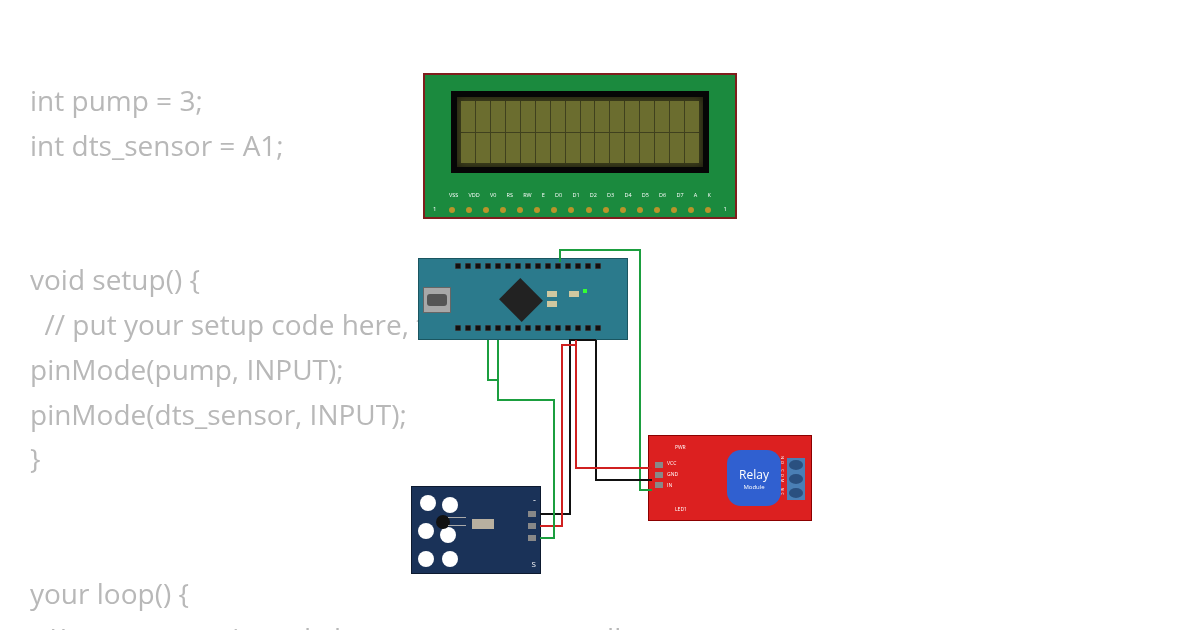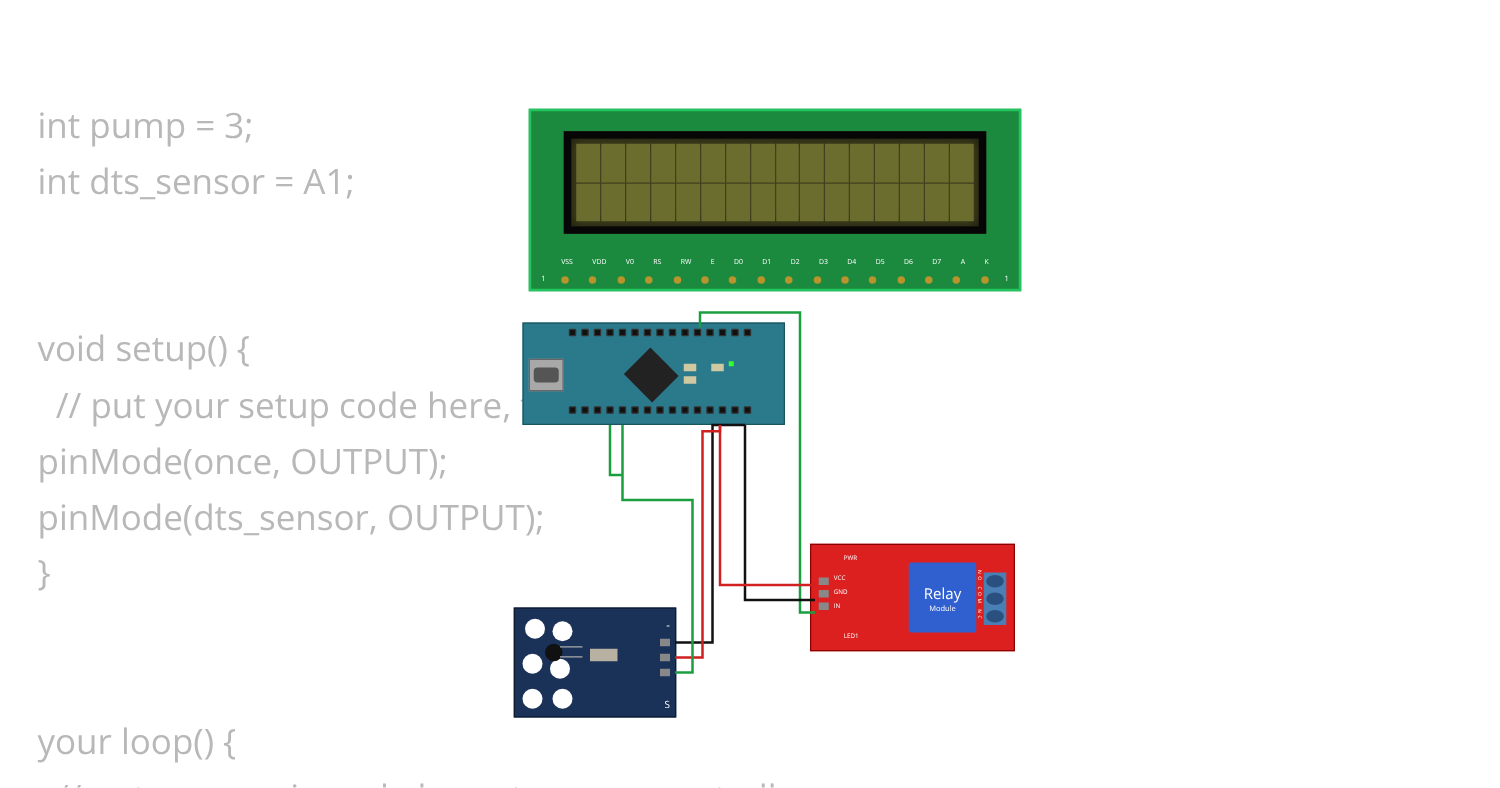--- a/index.html
+++ b/index.html
@@ -1,38 +1,38 @@
 <!DOCTYPE html>
 <html><head>
 <meta charset="utf-8">
 <style>
 *{margin:0;padding:0;box-sizing:border-box}
 body{width:1200px;height:630px;background:#fff;font-family:"Open Sans",Arial,sans-serif;position:relative;overflow:hidden}
 .code{position:absolute;left:30px;top:78px;font-size:28px;color:#b8b8b8;line-height:1.6;font-weight:400;white-space:pre}
-.lcd{position:absolute;left:423px;top:87px;width:394px;height:146px;background:#1b8a3e;border:2px solid #22c55e}
+.lcd{position:absolute;left:423px;top:73px;width:314px;height:146px;background:#1b8a3e;border:2px solid #7f1d1d}
 .lcd-screen{position:absolute;left:26px;top:16px;right:26px;height:82px;background:#40411e;border:6px solid #060606;box-shadow:inset 0 0 10px rgba(0,0,0,.6)}
 .lcd-grid{position:absolute;inset:4px;display:grid;grid-template-columns:repeat(16,1fr);grid-template-rows:repeat(2,1fr);gap:1px}
 .lcd-grid div{background:#6b6d2f}
 .lcd-pins{position:absolute;bottom:4px;left:24px;right:24px;display:flex;justify-content:space-between}
 .lcd-pin{width:6px;height:6px;background:#b8942a;border-radius:50%}
 .lcd-labels{position:absolute;bottom:18px;left:24px;right:24px;color:#fff;font-size:5.5px;display:flex;justify-content:space-between}
 .lcd-nums{position:absolute;bottom:4px;left:8px;color:#fff;font-size:6px}
 .lcd-nums2{position:absolute;bottom:4px;right:8px;color:#fff;font-size:6px}
 .arduino{position:absolute;left:418px;top:258px;width:210px;height:82px;background:#2b7a8c;border:1px solid #1a5560}
 .ard-pins-top,.ard-pins-bot{position:absolute;left:36px;right:8px;height:10px;display:flex;gap:4px}
 .ard-pins-top{top:4px}.ard-pins-bot{bottom:4px}
 .ard-pins-top div,.ard-pins-bot div{width:6px;height:6px;background:#111;border:1px solid #333;border-radius:1px}
 .usb{position:absolute;left:4px;top:28px;width:28px;height:26px;background:#a8a8a8;border:1px solid #666}
 .usb::after{content:"";position:absolute;left:3px;top:6px;width:20px;height:12px;background:#555;border-radius:3px}
 .chip{position:absolute;left:86px;top:26px;width:32px;height:30px;background:#222;transform:rotate(45deg)}
 .smd{position:absolute;width:10px;height:6px;background:#cfc8a0}
 .smd1{left:128px;top:32px}.smd2{left:128px;top:42px}.smd3{left:150px;top:32px}
 .led-grn{position:absolute;left:164px;top:30px;width:4px;height:4px;background:#3f3}
 .relay{position:absolute;left:648px;top:435px;width:164px;height:86px;background:#dc2020;border:1px solid #8b0000}
-.relay-body{position:absolute;left:78px;top:14px;width:54px;height:56px;background:#3060d0;border-radius:2px}
+.relay-body{position:absolute;left:78px;top:14px;width:54px;height:56px;background:#3060d0;border-radius:14px}
 .relay-txt{color:#fff;font-size:12px;text-align:center;padding-top:16px;font-weight:600}
 .relay-txt span{font-size:6px;display:block;font-weight:400}
 .relay-term{position:absolute;right:6px;top:22px;width:18px;height:42px;background:#4a7fb5;display:flex;flex-direction:column;gap:4px;padding:2px}
 .relay-term div{flex:1;background:#2a5080;border-radius:50%}
 .relay-pins{position:absolute;left:6px;top:26px;display:flex;flex-direction:column;gap:4px}
 .relay-pins div{width:8px;height:6px;background:#888}
 .relay-lbl{position:absolute;left:18px;top:24px;font-size:5px;color:#fff;display:flex;flex-direction:column;gap:5px}
 .relay-side{position:absolute;right:26px;top:20px;font-size:4px;color:#fff;writing-mode:vertical-rl;letter-spacing:2px}
 .relay-pwr{position:absolute;left:26px;top:8px;font-size:5px;color:#fff}
 .relay-led{position:absolute;left:26px;bottom:8px;font-size:5px;color:#fff}
@@ -52,22 +52,22 @@
 </style>
 </head>
 <body>
 
 <div class="code"><span>int pump = 3;</span>
 <span>int dts_sensor = A1;</span>
 <span></span>
 <span></span>
 <span>void setup() {</span>
 <span>  // put your setup code here, to run once:</span>
-<span>pinMode(once, OUTPUT);</span>
-<span>pinMode(dts_sensor, OUTPUT);</span>
+<span>pinMode(pump, INPUT);</span>
+<span>pinMode(dts_sensor, INPUT);</span>
 <span>}</span>
 <span></span>
 <span></span>
 <span>your loop() {</span>
 <span>  // put your main code here, to run repeatedly:</span></div>
 
 <div class="lcd">
   <div class="lcd-screen">
     <div class="lcd-grid">
       <div></div>

